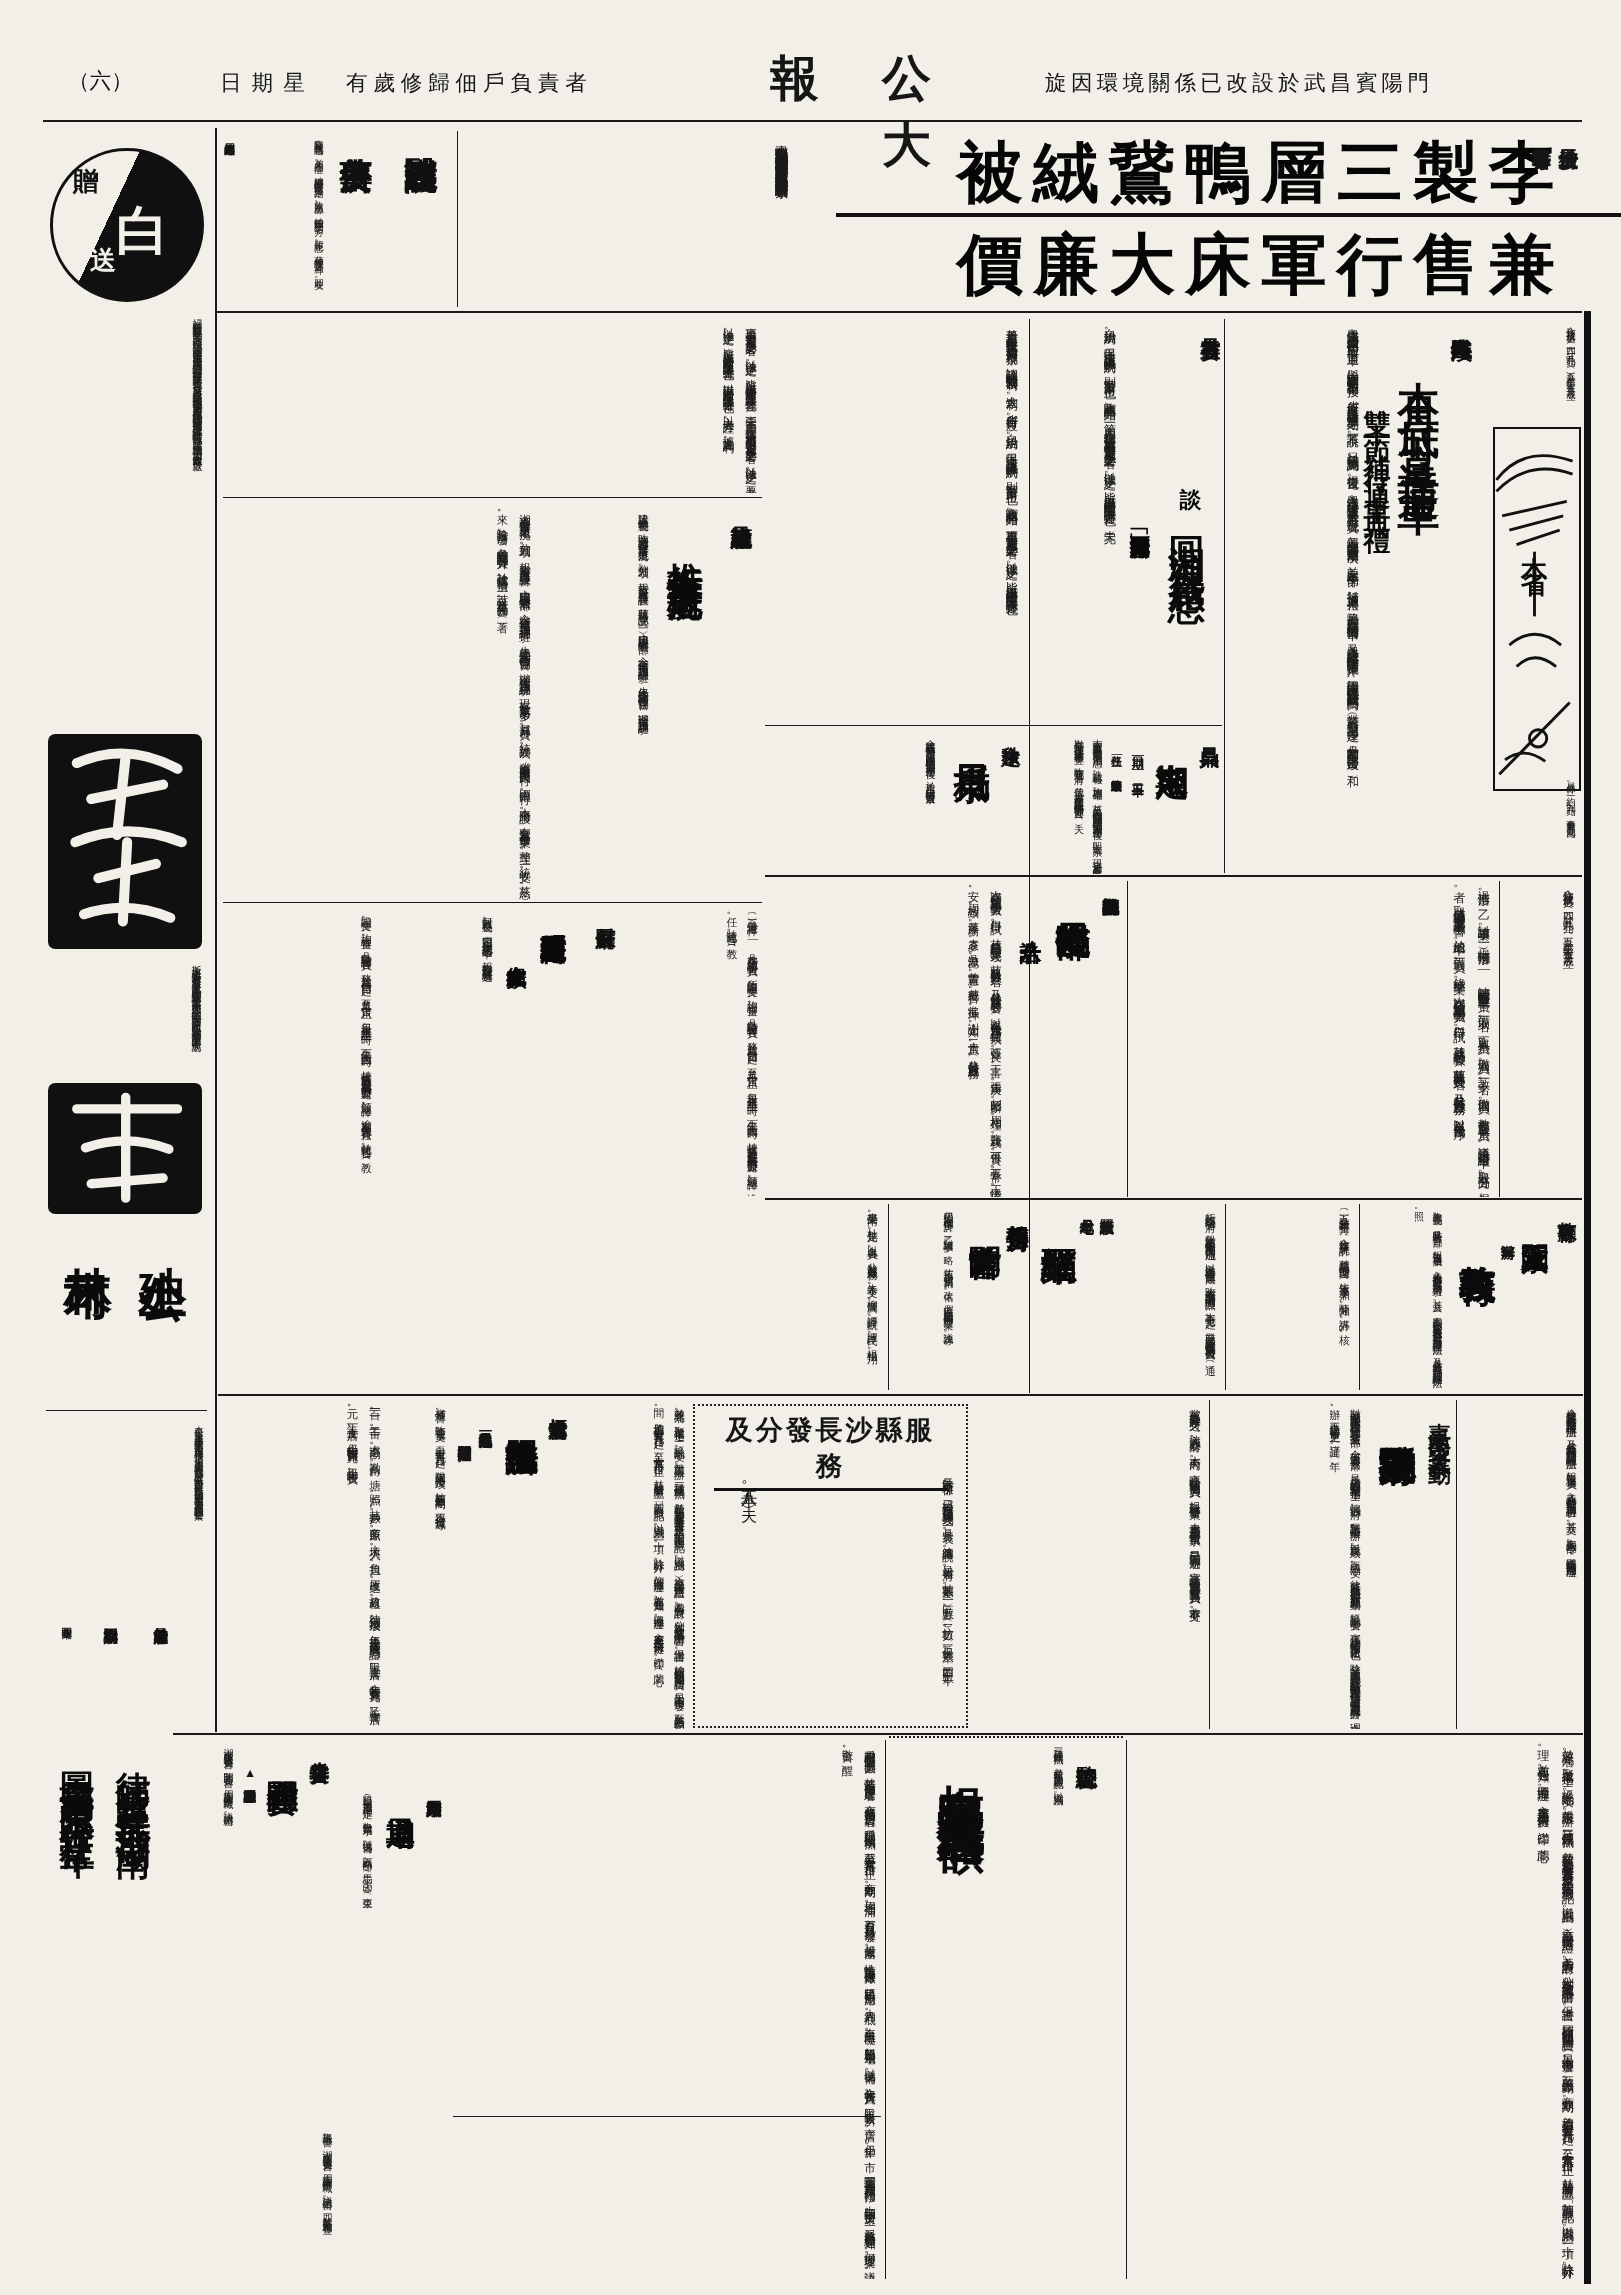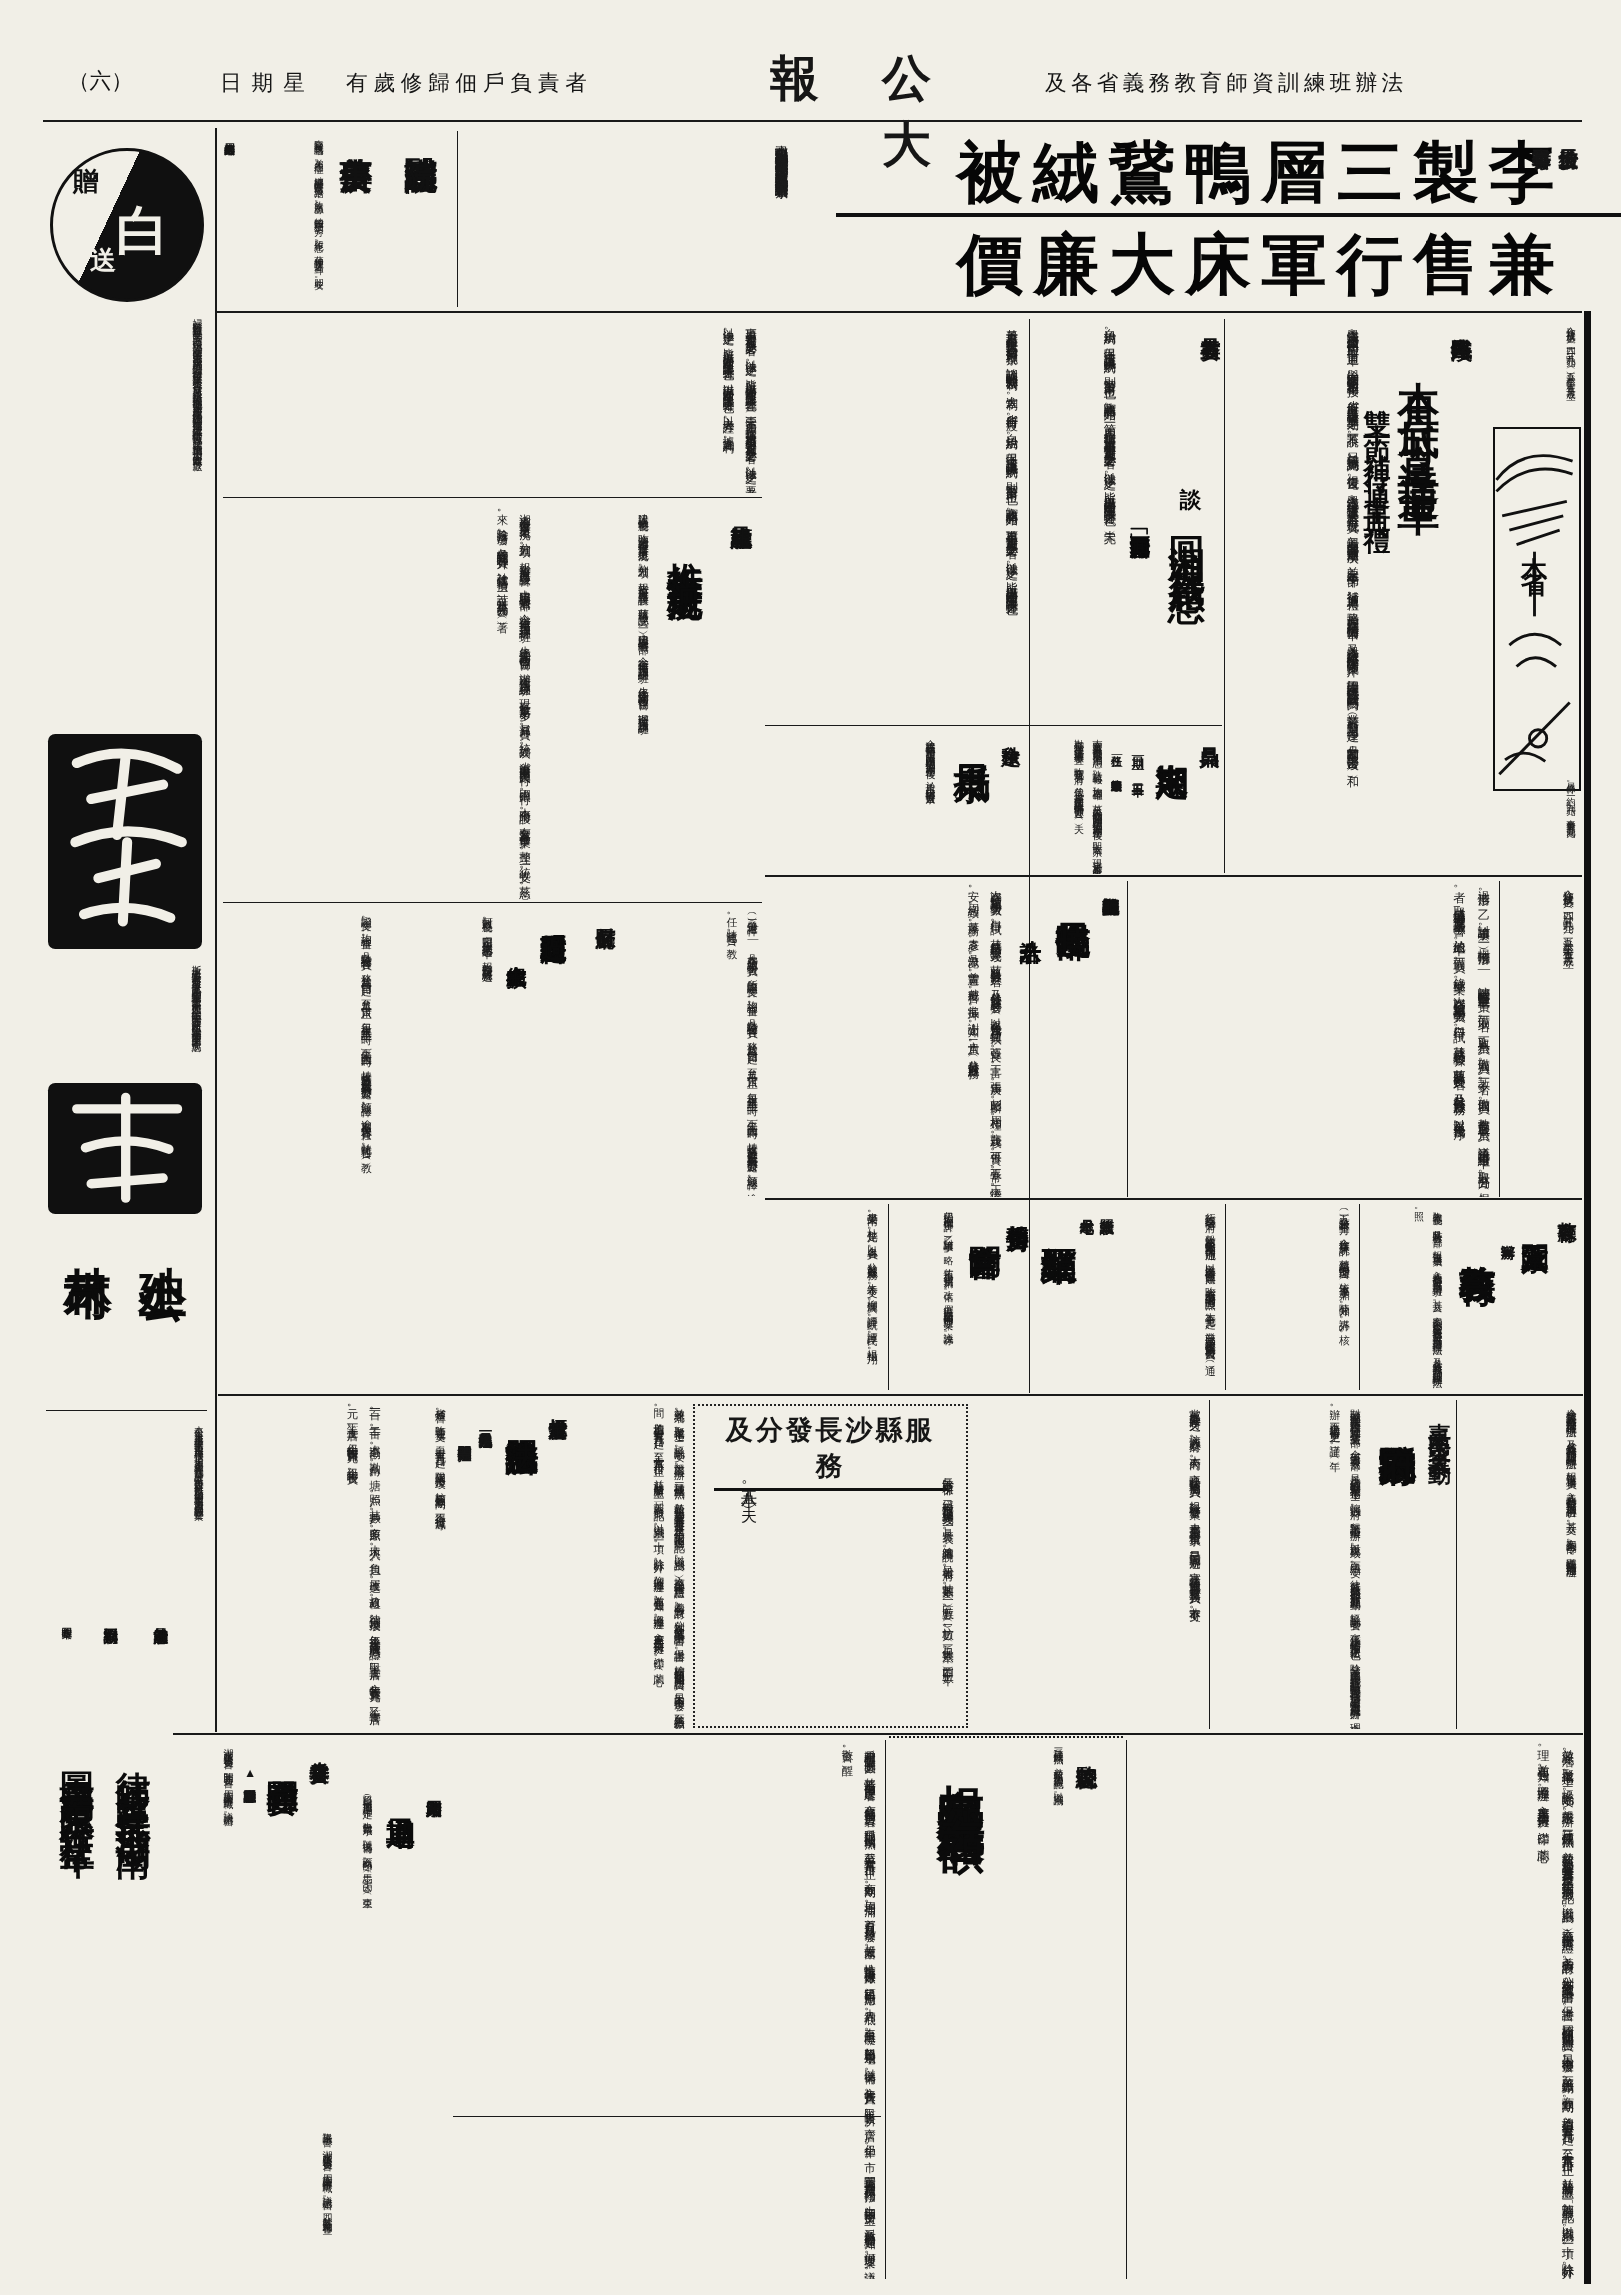--- a/index.html
+++ b/index.html
@@ -28,21 +28,21 @@
 </style>
 </head>
 <body>
 
 <div id="page">
 
   <div class="abs" style="left:68px;top:66px;font-size:21.6px;">（六）</div>
   <div class="abs" style="left:220px;top:68px;font-size:21.6px;letter-spacing:10px;">日期星</div>
   <div class="abs" style="left:346px;top:68px;font-size:21.6px;letter-spacing:5.8px;">有歲修歸佃戶負責者</div>
   <div class="abs" style="left:634px;top:46px;width:360px;text-align:right;font-size:49px;font-weight:bold;letter-spacing:63px;text-indent:63px;">報公大</div>
-  <div class="abs" style="left:1045px;top:68px;font-size:21.6px;letter-spacing:4.3px;">及各省義務教育師資訓練班辦法</div>
+  <div class="abs" style="left:1045px;top:68px;font-size:21.6px;letter-spacing:4.3px;">旋因環境關係已改設於武昌賓陽門</div>
   <div class="rh" style="left:43px;top:120px;width:1539px;border-top-width:2.2px;"></div>
 
   <div class="abs" style="left:216px;top:128px;width:1366px;height:182px;">
     <div class="kk" style="position:absolute;left:182px;top:4.3px;font-size:33px;height:176px;">感謝森醫院</div>
     <div class="kk" style="position:absolute;left:117px;top:4.3px;font-size:33px;height:176px;">濟良藥啓事</div>
     <div class="vb s13" style="position:absolute;left:32px;top:4.3px;width:79px;height:173px;">森醫院長惠臨。弟久患痼症。纏綿歷經中西名醫診治。飲水思源。特贈四字橫額一方。留作紀念。藉伸謝忱之萬一耳。叩歧安。</div>
     <div class="v" style="position:absolute;left:7.2px;top:7.2px;font-size:10.8px;height:170px;font-weight:bold;">弟周峻山拜啓</div>
     <div class="rv" style="left:241px;top:2.9px;height:176px;"></div>
     <div class="vb s19" style="position:absolute;left:461px;top:5.8px;width:114px;height:170px;">本公司自製鴨鵞絨用化學消毒洗滌清潔做成被褥行銷中外已十餘年參加各省國貨展覽會領受超等特等獎狀凡廿次備有貨價說明表函索即奉</div>
     <div class="bigad abs" style="left:598px;top:0px;width:894px;font-size:66px;letter-spacing:10px;">被絨鵞鴨層三製李</div>

